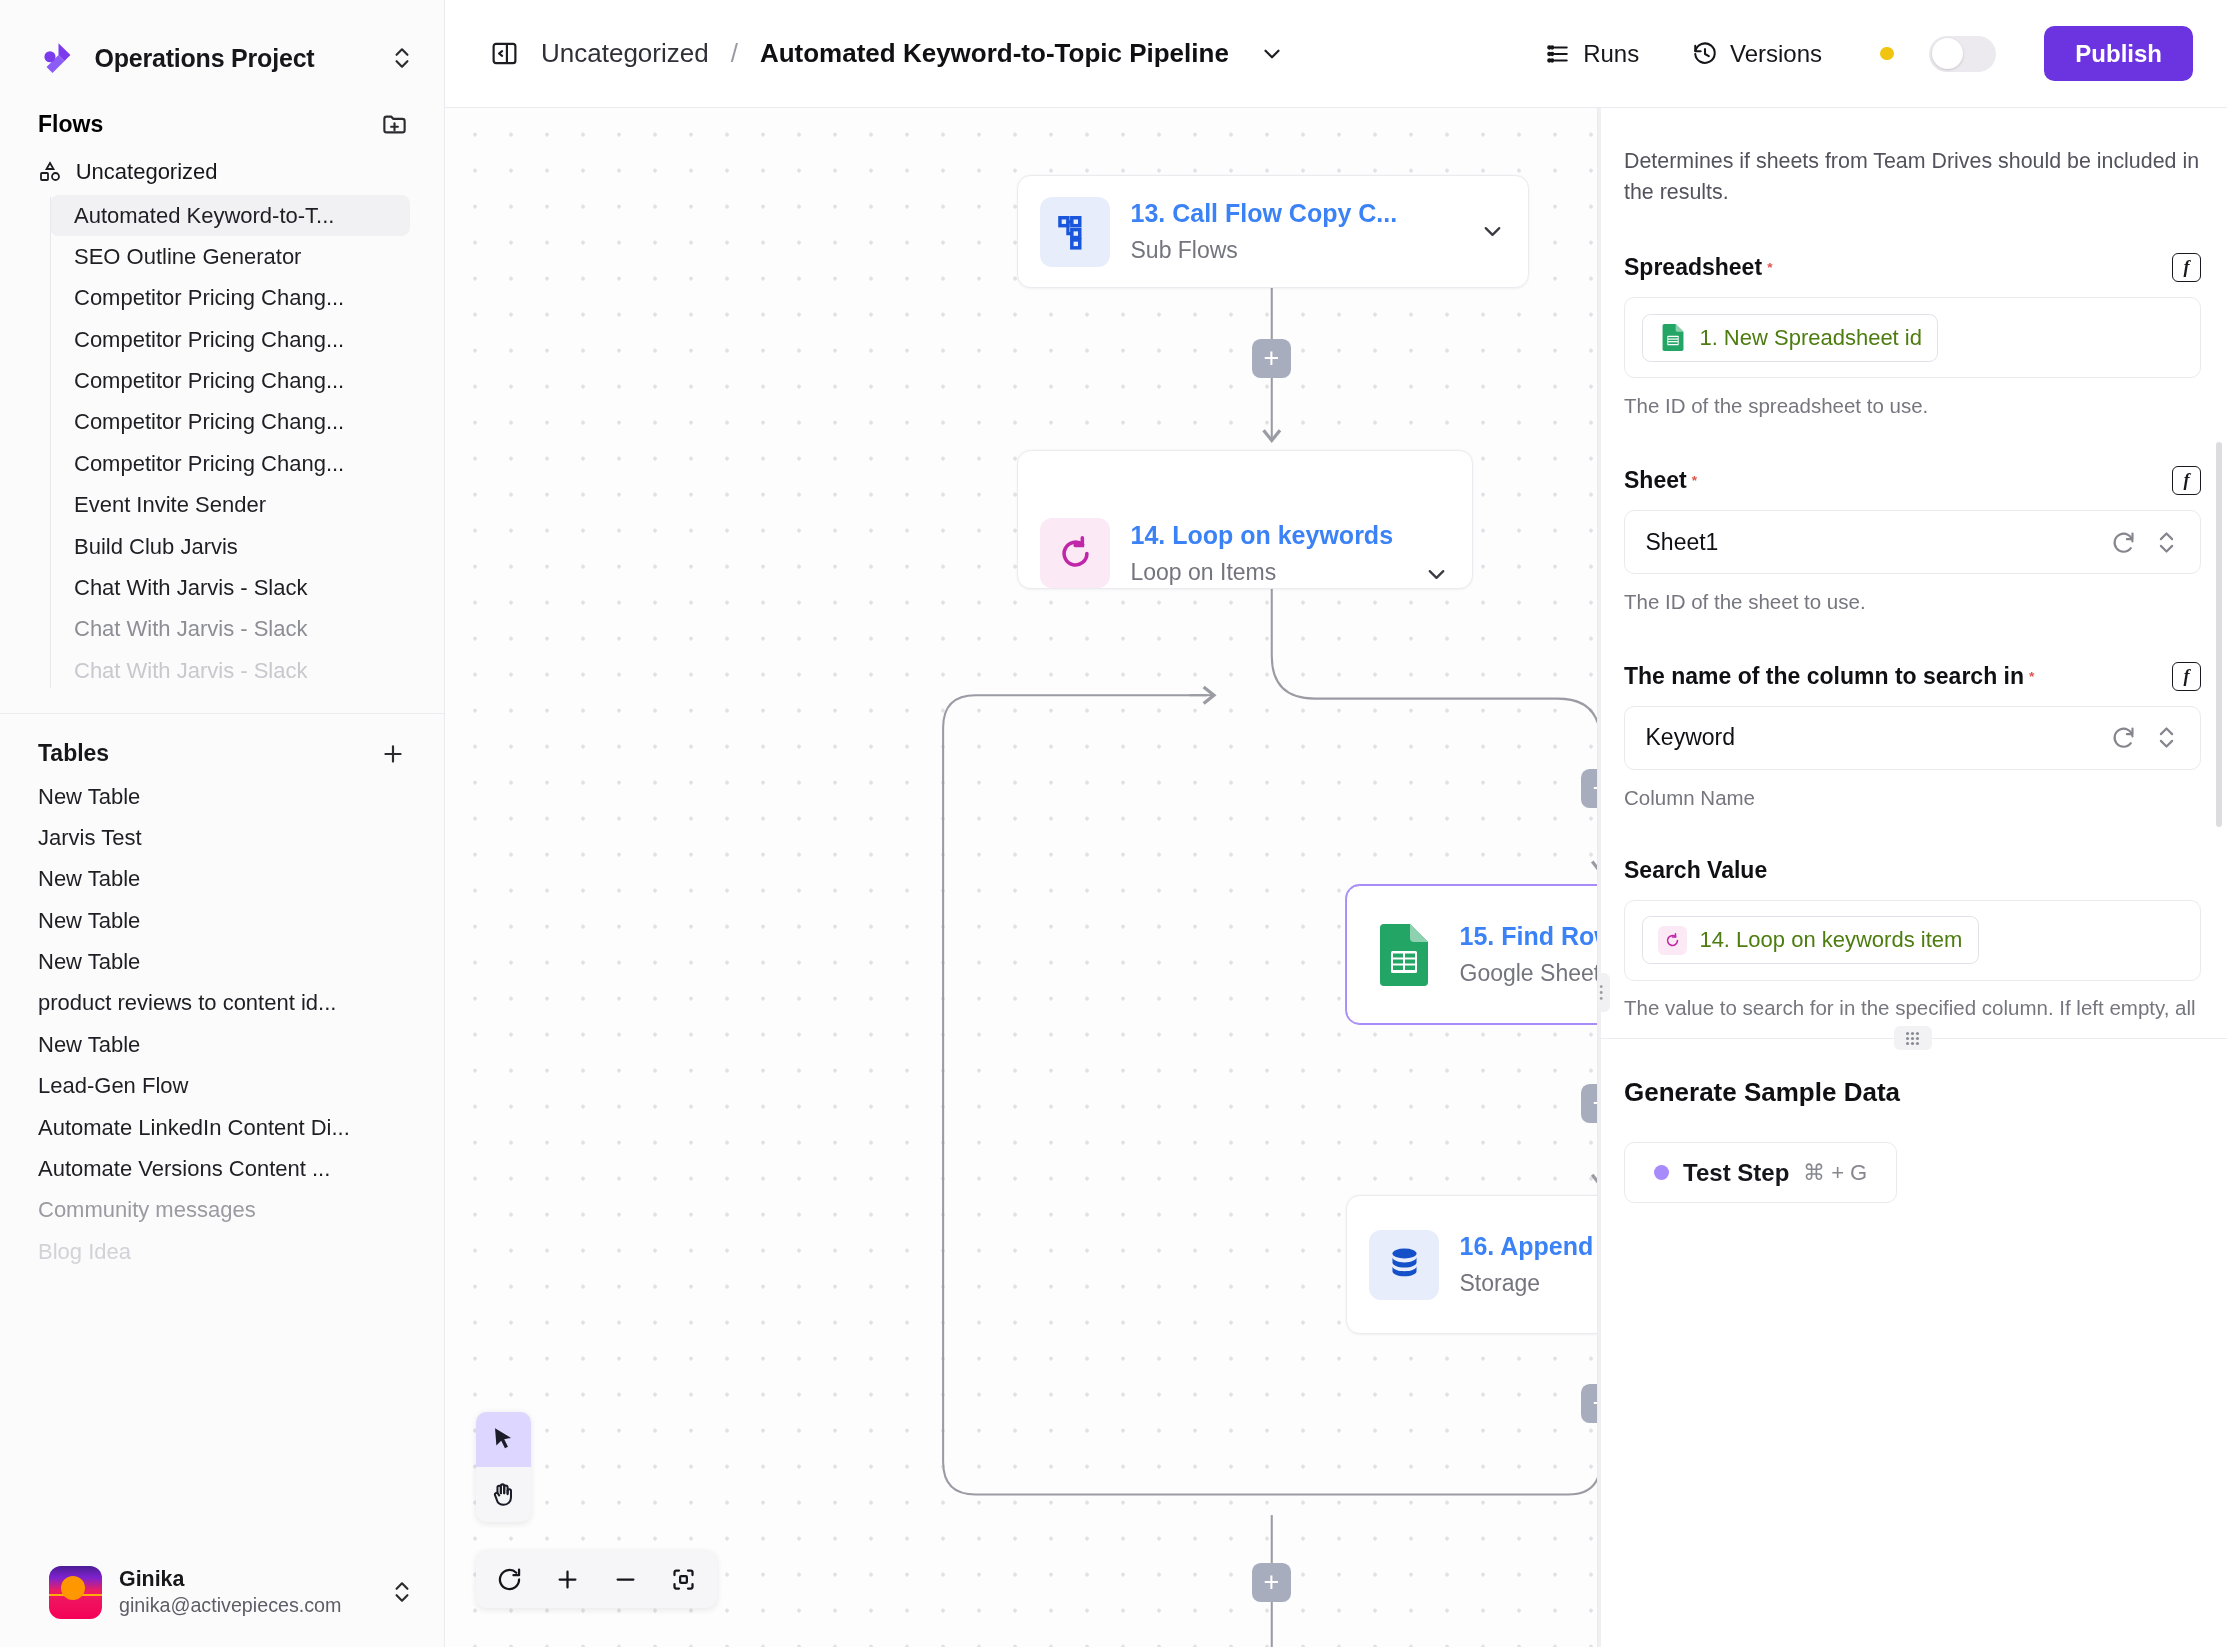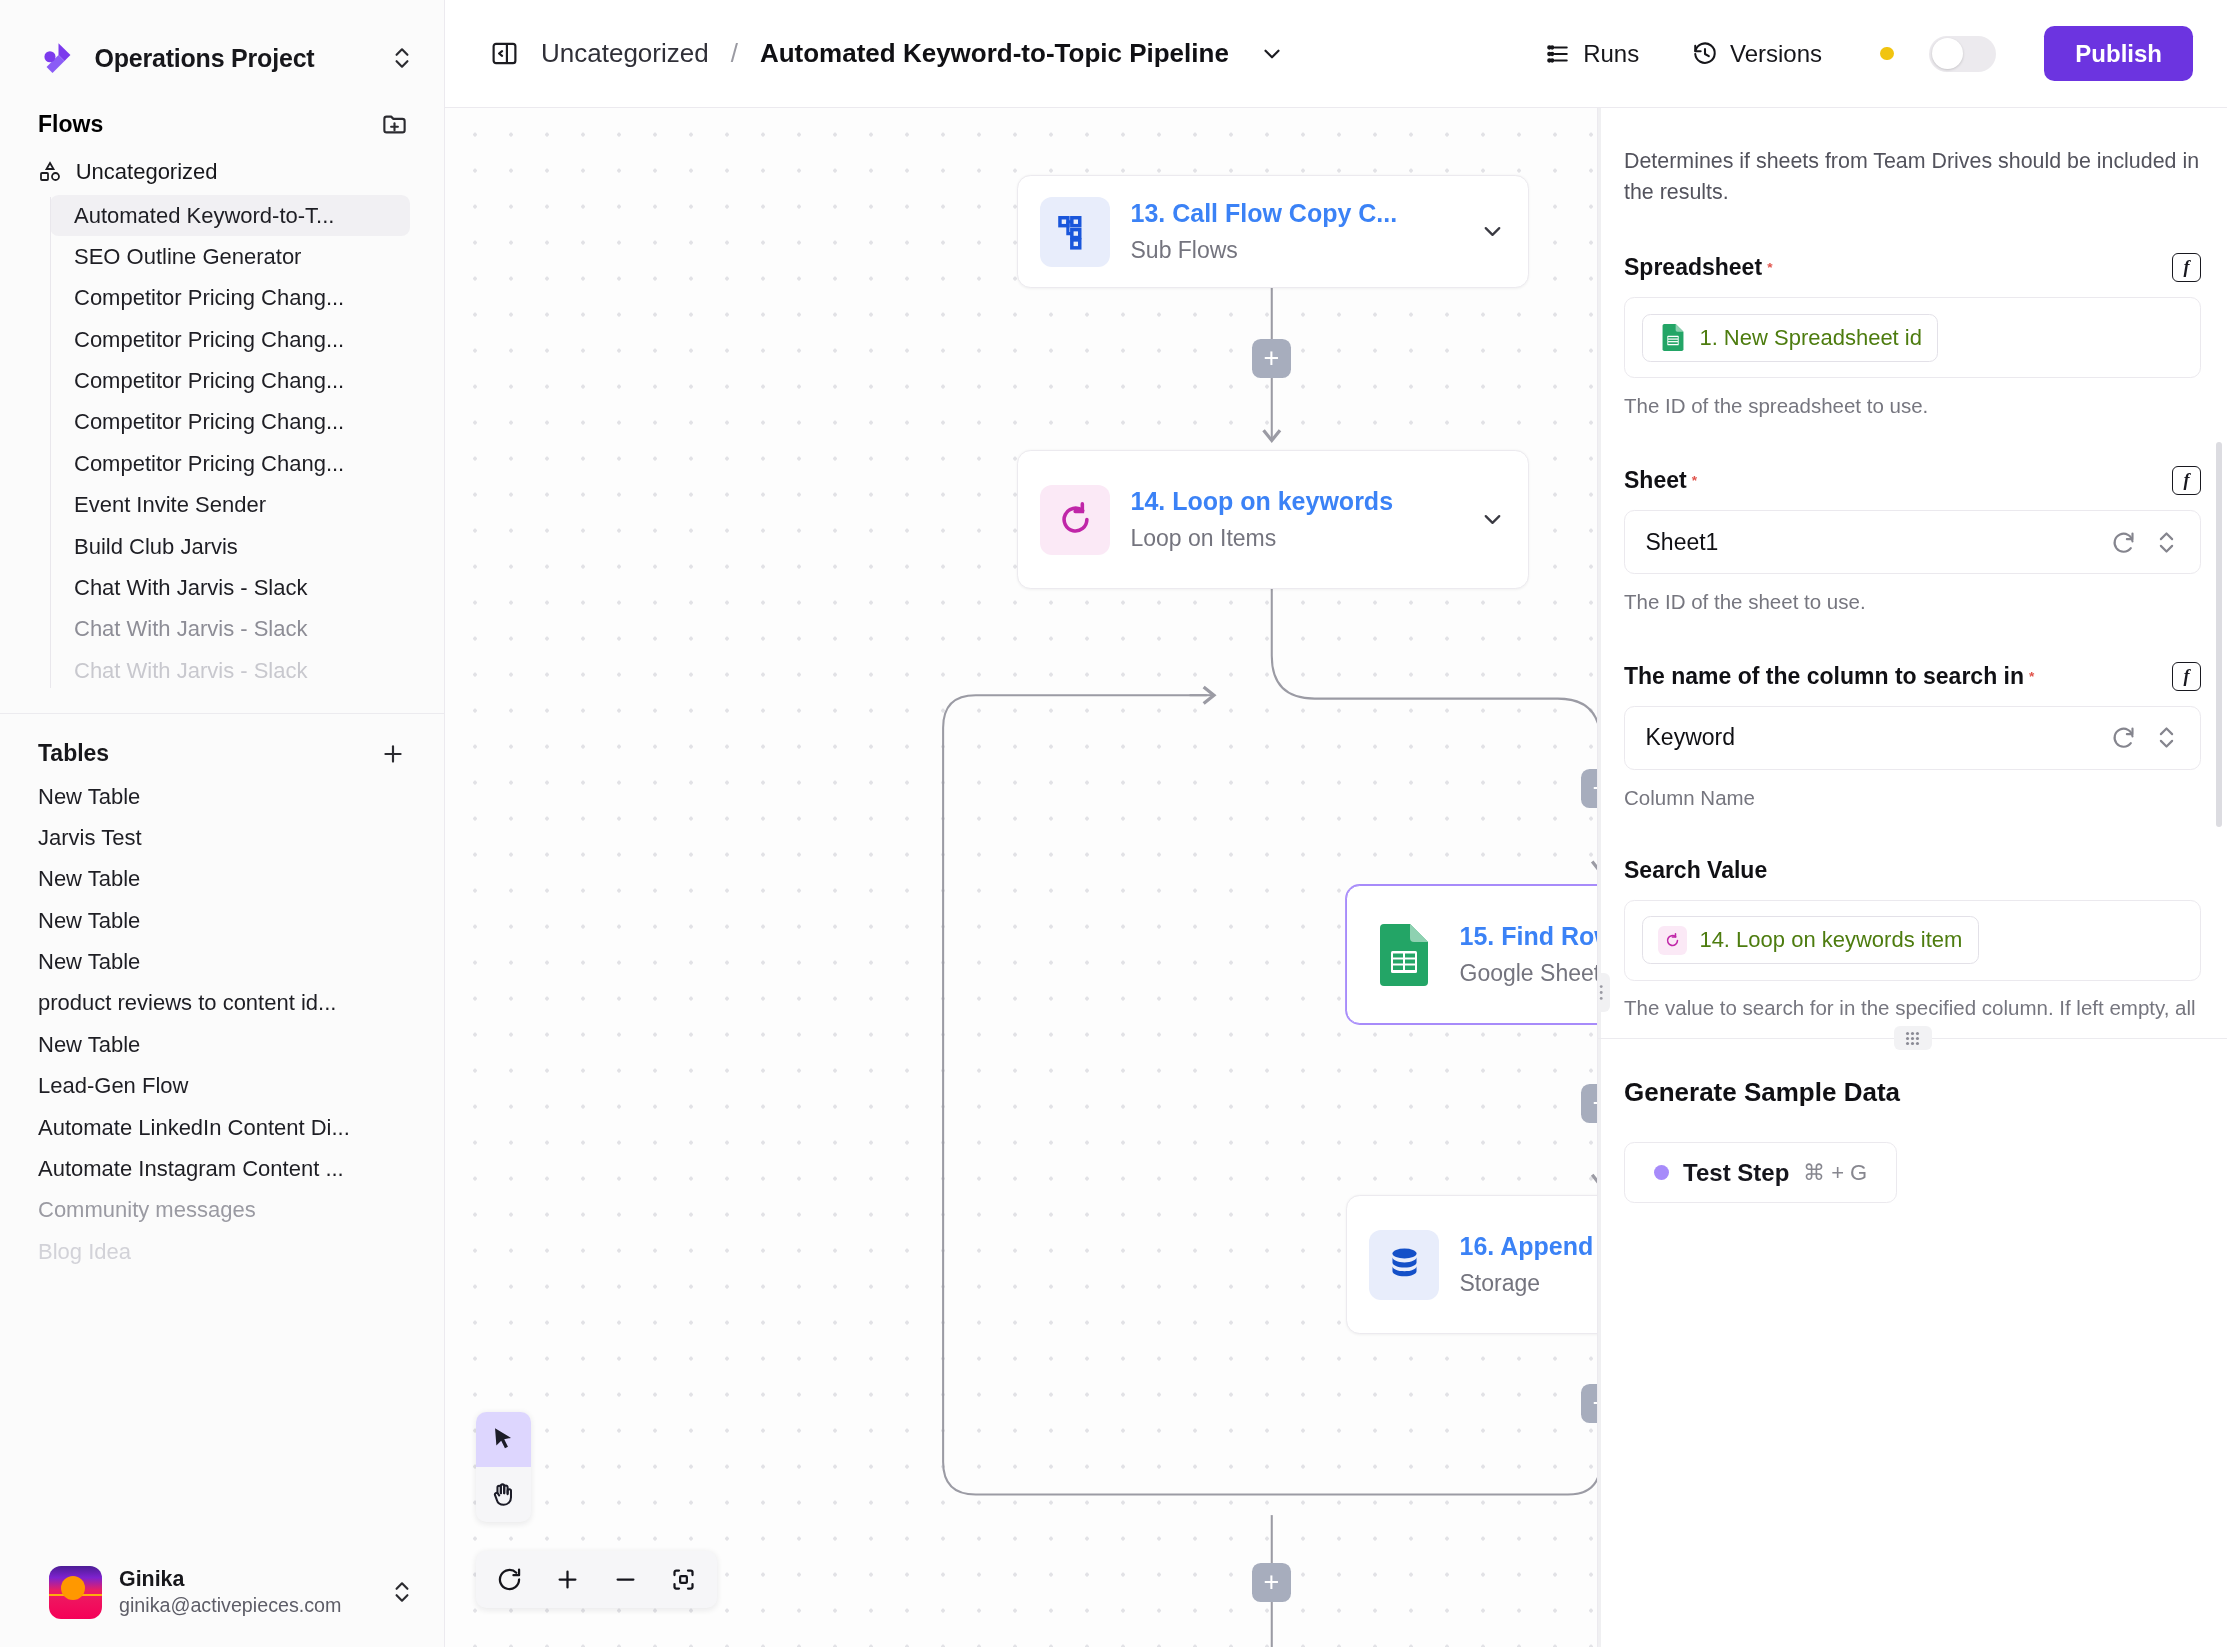--- a/index.html
+++ b/index.html
@@ -346,21 +346,21 @@
     <div>
       <div class="table-item">New Table</div>
       <div class="table-item">Jarvis Test</div>
       <div class="table-item">New Table</div>
       <div class="table-item">New Table</div>
       <div class="table-item">New Table</div>
       <div class="table-item">product reviews to content id...</div>
       <div class="table-item">New Table</div>
       <div class="table-item">Lead-Gen Flow</div>
       <div class="table-item">Automate LinkedIn Content Di...</div>
-      <div class="table-item">Automate Instagram Content ...</div>
+      <div class="table-item">Automate Versions Content ...</div>
       <div class="table-item dim1">Community messages</div>
       <div class="table-item dim2">Blog Idea</div>
     </div>
 
     <div class="sb-footer">
       <div class="avatar"></div>
       <div class="user-meta">
         <div class="user-name">Ginika</div>
         <div class="user-mail">ginika@activepieces.com</div>
       </div>
@@ -460,21 +460,21 @@
             <div class="node-title">13. Call Flow Copy C...</div>
             <div class="node-sub">Sub Flows</div>
           </div>
           <svg class="node-chev" viewBox="0 0 24 24" fill="none" stroke="currentColor" stroke-width="2" stroke-linecap="round" stroke-linejoin="round">
               <polyline points="6 9 12 15 18 9"></polyline>
             </svg>
         </div>
 
         <div class="plus-node" style="left:807px; top:231px;">+</div>
 
-        <div class="node" style="left:572px; top:342px; width:512px; height:139px;">
+        <div class="node" style="left:572px; top:342px; width:456px; height:139px;align-items:flex-end;">
           <div class="node-icon" style="background:#fbe9f6">
             <svg viewBox="0 0 24 24" width="39" height="39" fill="none" stroke="#c026a8" stroke-width="2.2" stroke-linecap="round">
               <path d="M19 12a7 7 0 1 1-2.6-5.4"></path>
                 <polyline points="16.2 2.4 16.2 7 11.8 7"></polyline>
             </svg>
           </div>
           <div class="node-text">
             <div class="node-title">14. Loop on keywords</div>
             <div class="node-sub">Loop on Items</div>
           </div>

